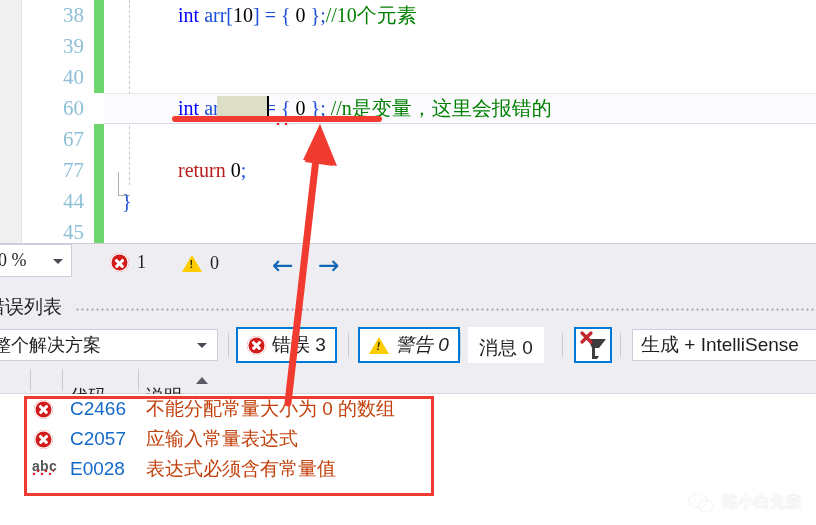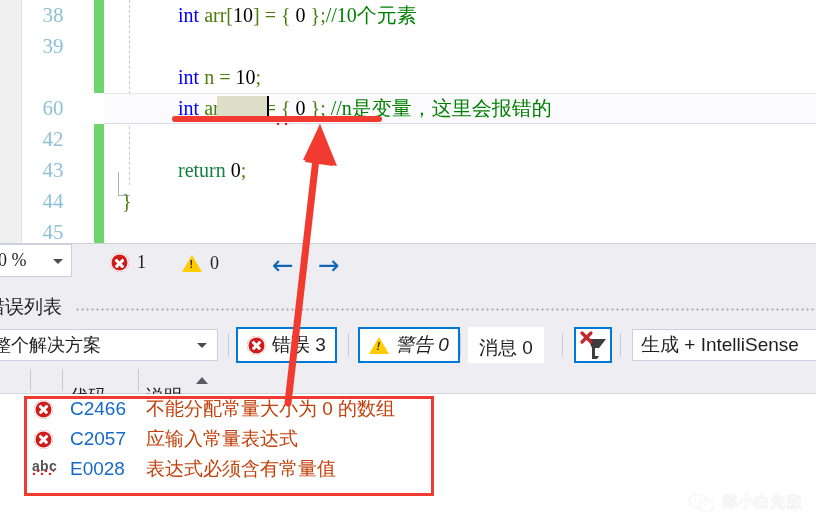--- a/index.html
+++ b/index.html
@@ -19,39 +19,39 @@
   .editor-leftmargin {
     position: absolute; left: 0; top: 0; width: 22px; height: 243px;
     background: #f0f0f0; border-right: 1px solid #e3e3e3;
   }
   .code-rows { position: absolute; left: 0; top: 0; width: 816px; }
   .code-row {
     position: relative; height: 31px; width: 816px;
   }
   .linenum {
     position: absolute; left: 22px; width: 62px; top: 0; height: 31px;
-    text-align: center; line-height: 31px;
+    text-align: right; line-height: 31px;
     color: #8ec0d8; font-size: 21px;
     font-family: "Liberation Serif", "DejaVu Serif", serif;
   }
   .changebar {
     position: absolute; left: 94px; top: 0; width: 10px; height: 31px;
     background: #6ed66e;
   }
   .codetext {
     position: absolute; left: 112px; top: 0; height: 31px;
     line-height: 31px; white-space: pre;
     font-size: 20px;
     font-family: "Liberation Serif", "DejaVu Serif", serif;
     color: #000;
   }
   .k-blue { color: #0000ff; }
-  .k-black { color: #4d7c0f; }
+  .k-black { color: #1d4ed8; }
   .k-green { color: #008000; }
-  .k-purple { color: #15803d; }
+  .k-purple { color: #b91c1c; }
   .k-num { color: #000000; }
 
   
   .curline-box {
     position: absolute; left: 104px; top: 0px; width: 712px; height: 31px;
     border-top: 1px solid #e6e6f0; border-bottom: 1px solid #dcdce8;
     background: #fbfbfe;
   }
   
   .guide {
@@ -271,38 +271,38 @@
           <div class="linenum">38</div>
           <div class="changebar"></div>
           <div class="codetext" style="left: 178px;"><span class="k-blue">int</span><span class="k-black"> arr</span><span class="k-black">[</span><span class="k-num">10</span><span class="k-black">]</span><span class="k-black"> = { </span><span class="k-num">0</span><span class="k-black"> };</span><span class="k-green">//10个元素</span></div>
         </div>
         <div class="code-row">
           <div class="linenum">39</div>
           <div class="changebar"></div>
           <div class="codetext" style="left: 112px;"></div>
         </div>
         <div class="code-row">
-          <div class="changebar"></div>
-          <div class="codetext" style="left: 178px;"><span class="k-blue">int</span><span class="k-black"> n = </span><span class="k-num">10</span><span class="k-black">;</span></div>
+          <div class="linenum">40</div>
+          <div class="changebar"></div>
         </div>
         <div class="code-row">
           <div class="curline-box"></div>
           <div class="linenum">60</div>
           <div class="codetext" style="left: 178px;"><span class="k-blue">int</span><span class="k-black"> arr2</span><span class="k-black">[n] = { </span><span class="k-num">0</span><span class="k-black"> }; </span><span class="k-green">//n是变量，这里会报错的</span></div>
           <div class="sel-hl" style="left: 217px; width: 50px;"></div>
           <div class="caret" style="left: 267px;"></div>
           <div class="squiggle" style="left: 276px; width: 15px;"></div>
         </div>
         <div class="code-row">
-          <div class="linenum">42</div>
+          <div class="linenum">67</div>
           <div class="changebar"></div>
           <div class="codetext" style="left: 112px;"></div>
         </div>
         <div class="code-row">
-          <div class="linenum">43</div>
+          <div class="linenum">77</div>
           <div class="changebar"></div>
           <div class="codetext" style="left: 178px;"><span class="k-purple">return</span><span class="k-black"> </span><span class="k-num">0</span><span class="k-black">;</span></div>
         </div>
         <div class="code-row">
           <div class="linenum">44</div>
           <div class="changebar"></div>
           <div class="codetext" style="left: 122px;"><span class="k-black">}</span></div>
         </div>
         <div class="code-row">
           <div class="linenum">45</div>

